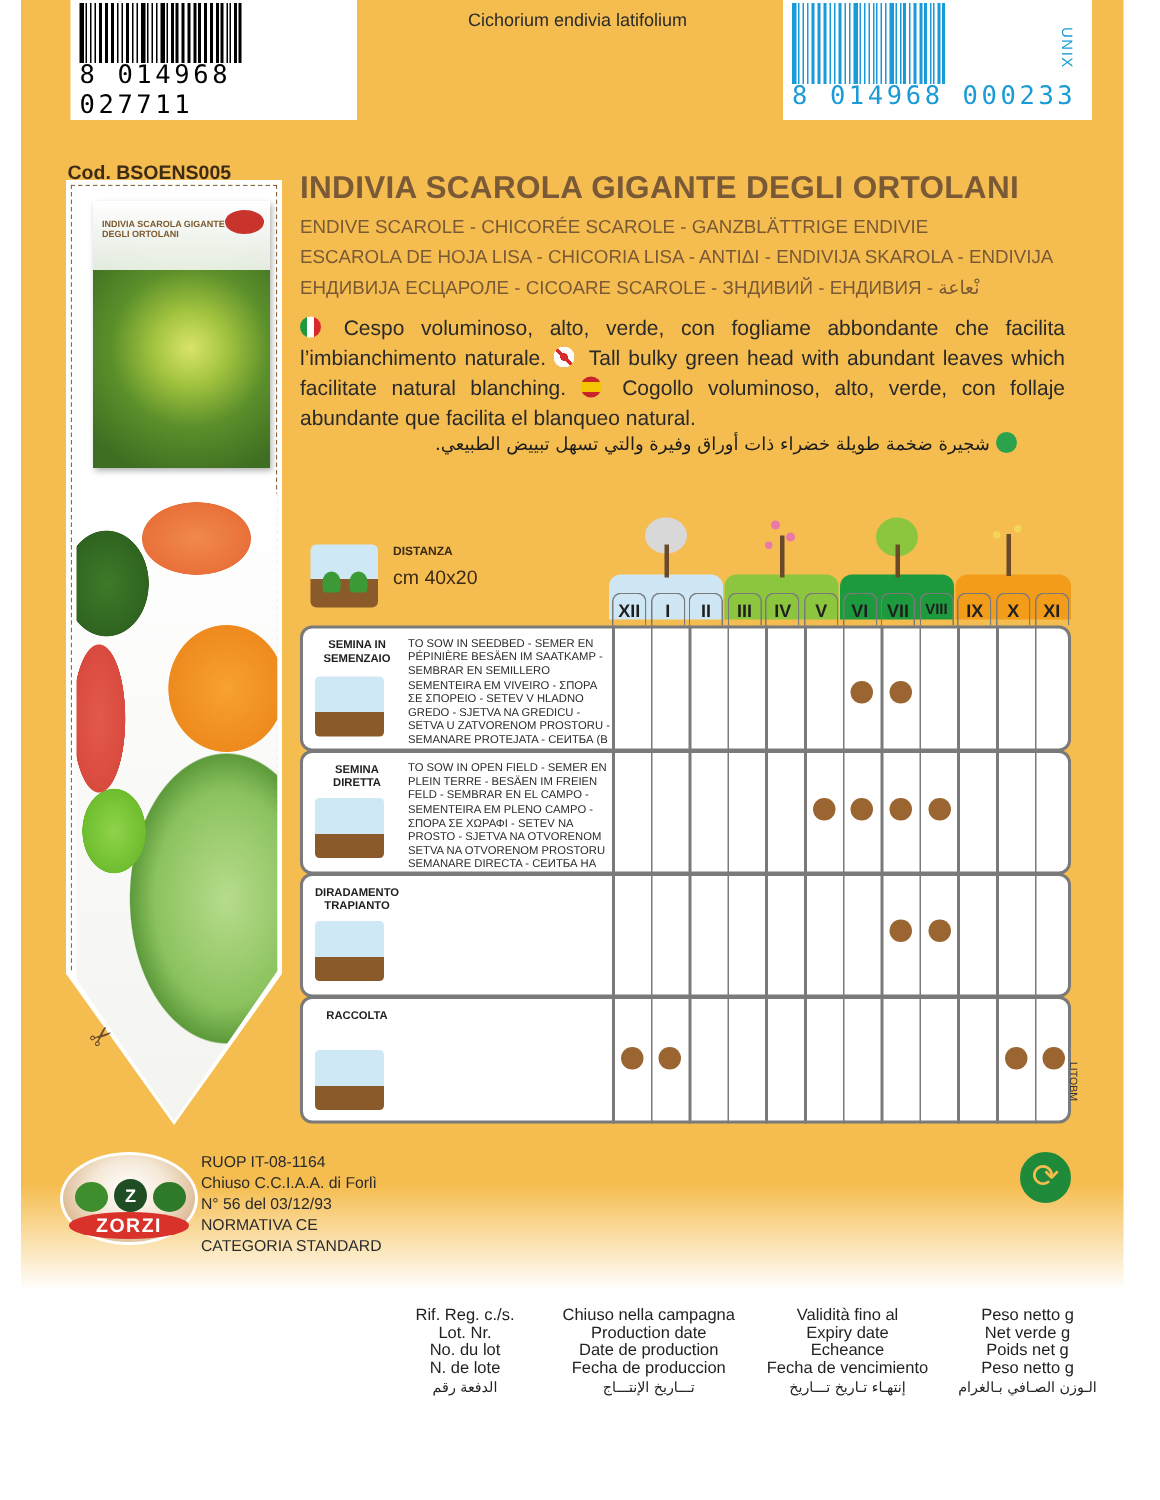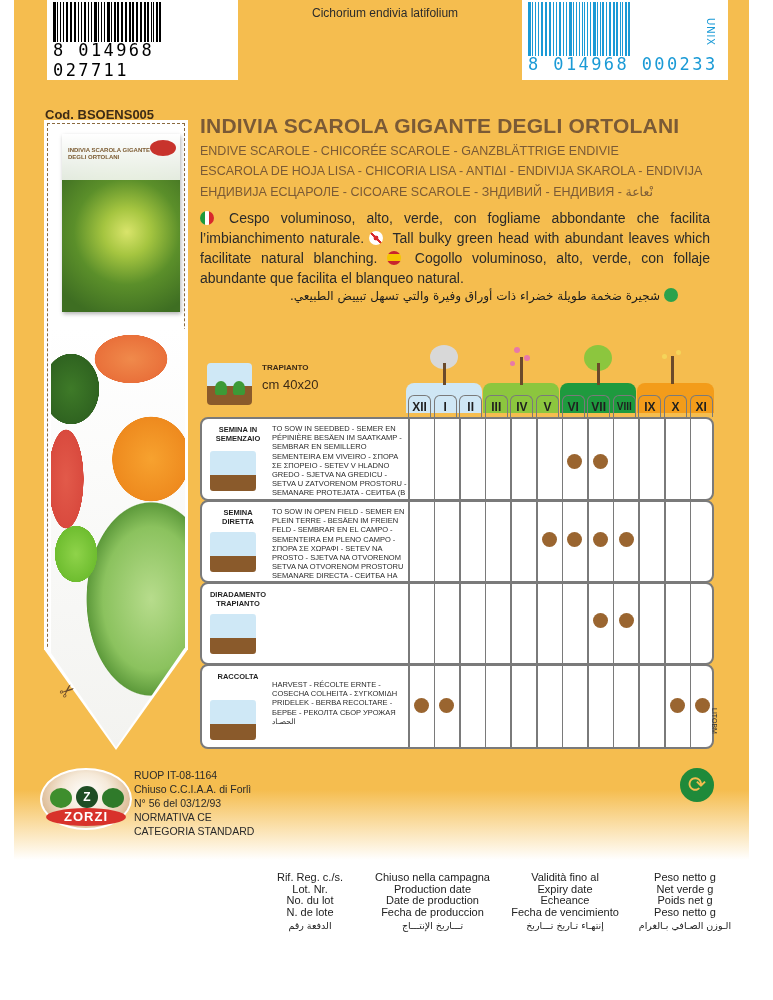--- a/index.html
+++ b/index.html
@@ -282,21 +282,21 @@
 </div>
 <div class="arabic">
   <span class="flag flag-ar"></span>
   <span>شجيرة ضخمة طويلة خضراء ذات أوراق وفيرة والتي تسهل تبييض الطبيعي.</span>
 </div>
 
 <div class="dist-icon">
   <div class="pl" style="left:8px"></div>
   <div class="pl" style="left:26px"></div>
 </div>
-<div class="dist-label">TRAPIANTO</div>
+<div class="dist-label">DISTANZA</div>
 <div class="dist-value">cm 40x20</div>
 
 <div class="season" style="left:406px;width:76px;background:#cfe7f5;"></div>
 <div class="season" style="left:483px;width:76px;background:#8cc63e;"></div>
 <div class="season" style="left:560px;width:76px;background:#1e9a3e;"></div>
 <div class="season" style="left:637px;width:77px;background:#f39c1a;"></div>
 
 <div class="tree" style="left:430px;top:345px;">
   <div class="crown" style="left:0;top:0;width:28px;height:24px;background:#d8d8d8;"></div>
   <div class="trunk" style="left:13px;top:18px;height:22px;"></div>
@@ -343,21 +343,20 @@
     <div class="row-icon" style="top:30px;"></div>
     <div class="row-text">TO SOW IN OPEN FIELD - SEMER EN PLEIN TERRE - BESÄEN IM FREIEN FELD - SEMBRAR EN EL CAMPO - SEMENTEIRA EM PLENO CAMPO - ΣΠΟΡΑ ΣΕ ΧΩΡΑΦΙ - SETEV NA PROSTO - SJETVA NA OTVORENOM SETVA NA OTVORENOM PROSTORU SEMANARE DIRECTA - СЕИТБА НА ОТКРИТО РЫСЕВ НА МЕСТО - زراعة خارجية</div>
   </div>
   <div class="row-box" style="top:165px;height:83px;">
     <div class="row-label" style="width:66px;left:3px;">DIRADAMENTO TRAPIANTO</div>
     <div class="row-icon" style="top:30px;"></div>
   </div>
   <div class="row-box" style="top:247px;height:85px;">
     <div class="row-label">RACCOLTA</div>
     <div class="row-icon" style="top:34px;"></div>
-    <div class="row-text" style="top:14px;">HARVEST - RÉCOLTE ERNTE - COSECHA COLHEITA - ΣΥΓΚΟΜΙΔΗ PRIDELEK - BERBA RECOLTARE - БЕРБЕ - РЕКОЛТА СБОР УРОЖАЯ الحصـاد</div>
   </div>
   <div id="grid-cols">
       <div class="cell-col" style="left: 208px;"></div>
       <div class="cell-col" style="left: 233.6px;"></div>
       <div class="cell-col" style="left: 259.2px;"></div>
       <div class="cell-col" style="left: 284.8px;"></div>
       <div class="cell-col" style="left: 310.4px;"></div>
       <div class="cell-col" style="left: 336px;"></div>
       <div class="cell-col" style="left: 361.6px;"></div>
       <div class="cell-col" style="left: 387.2px;"></div>

